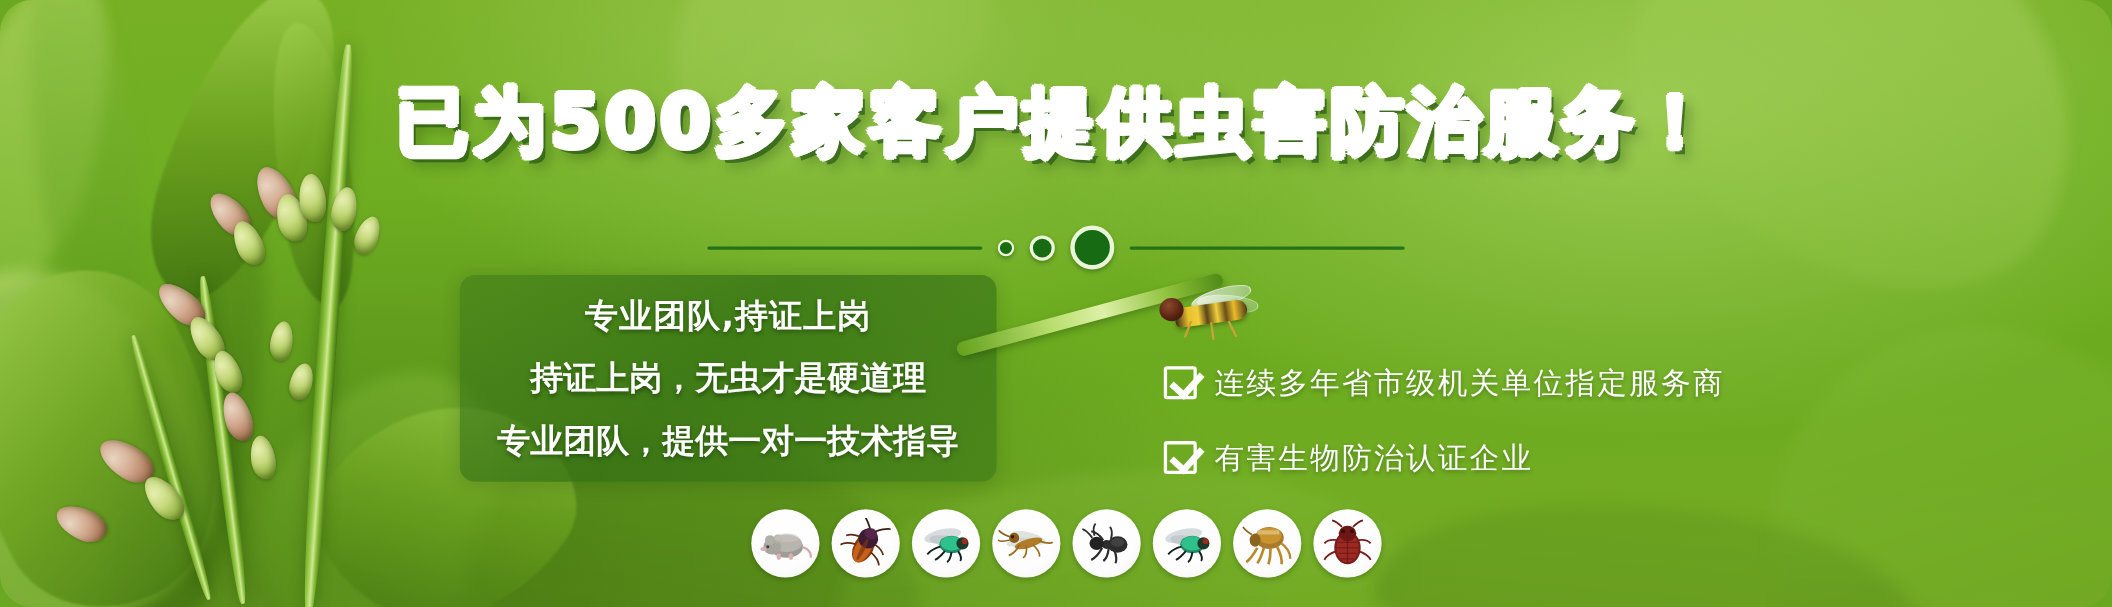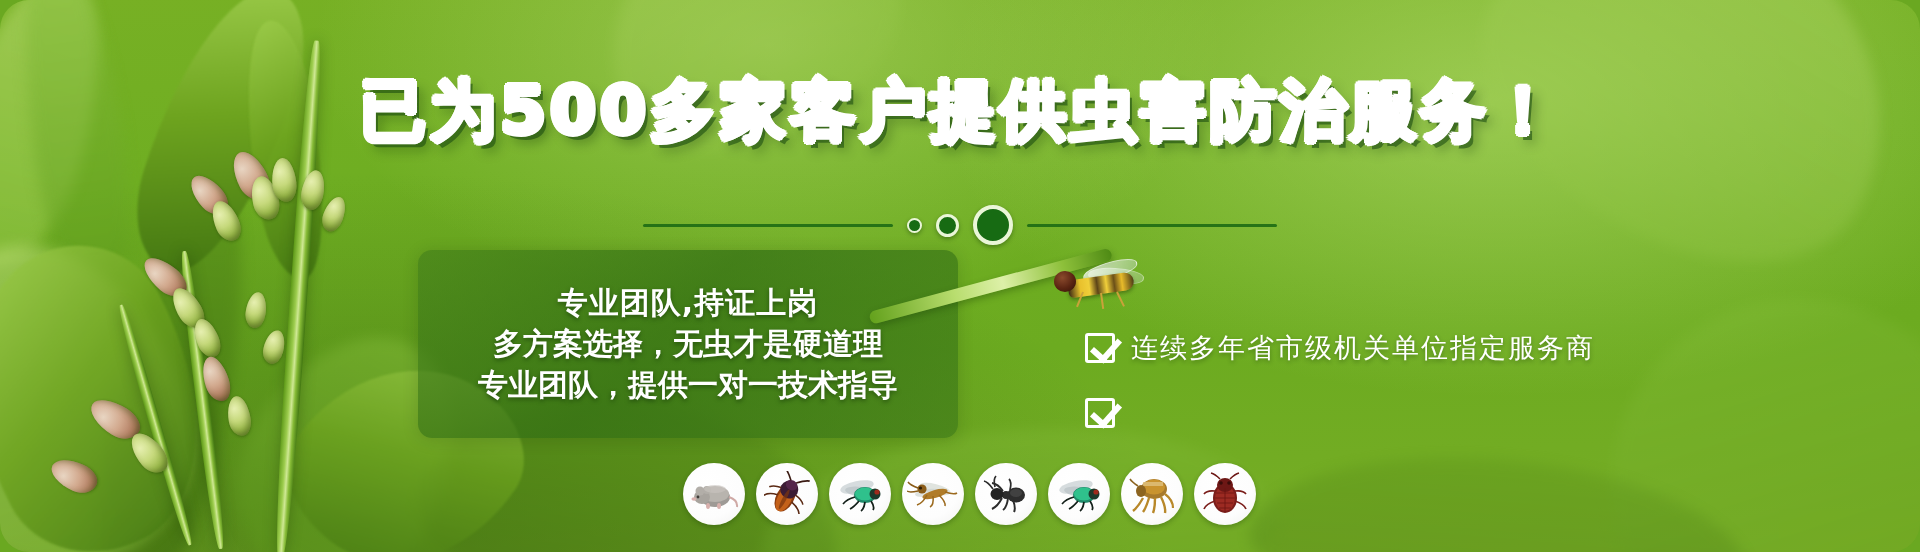--- a/index.html
+++ b/index.html
@@ -101,27 +101,27 @@
     box-shadow:0 2px 4px rgba(10,40,5,.35);
   }
   .dot.s { width:15px; height:15px; border-width:2px; }
   .dot.m { width:23px; height:23px; border-width:3px; }
   .dot.l { width:40px; height:40px; border-width:4px; }
 
   
   .panel {
     position:absolute;
     left:418px; top:250px;
-    width:540px; height:188px;
+    width:488px; height:188px;
     border-radius:14px;
     background:linear-gradient(135deg, rgba(60,120,25,.55) 0%, rgba(50,110,20,.72) 45%, rgba(58,118,24,.62) 100%);
     box-shadow:0 2px 16px rgba(20,50,5,.18);
     display:flex; flex-direction:column;
     justify-content:center; align-items:center;
-    gap:0;
+    gap:16px;
     padding:10px 18px;
   }
   .panel .pline {
     color:#ffffff;
     font-weight:bold;
     white-space:nowrap;
     text-shadow:0 2px 4px rgba(15,45,5,.55);
     font-family:"DejaVu Sans","Liberation Sans",sans-serif;
   }
   .panel .pline.l1 { font-size:30px; letter-spacing:1px; }
@@ -159,21 +159,21 @@
     border:1px solid rgba(255,255,255,.5);
   }
   .fly .wing.b { top:8px; left:40px; transform:rotate(6deg); opacity:.7; }
   .fly .leg {
     position:absolute; width:2px; height:16px; background:#caa23a;
     transform-origin:top center;
   }
 
   
   .bullets { position:absolute; left:1058px; top:330px; }
-  .brow { display:flex; align-items:center; gap:16px; margin-bottom:32px;margin-left:27px; }
+  .brow { display:flex; align-items:center; gap:16px; margin-bottom:32px; }
   .cbox {
     position:relative;
     width:30px; height:30px; flex:0 0 30px;
     border:3px solid #ffffff;
     border-radius:3px;
   }
   .cbox::after {
     content:"";
     position:absolute; left:4px; top:2px;
     width:22px; height:12px;
@@ -260,21 +260,21 @@
   <div class="divider">
     <div class="dline"></div>
     <span class="dot s"></span>
     <span class="dot m"></span>
     <span class="dot l"></span>
     <div class="dline"></div>
   </div>
 
   <div class="panel">
     <div class="pline l1">专业团队,持证上岗</div>
-    <div class="pline l2">多方案选择，无虫才是硬道理</div>
+    <div class="pline l2">持证上岗，无虫才是硬道理</div>
     <div class="pline l3">专业团队，提供一对一技术指导</div>
   </div>
 
   <div class="flyleaf">
     <div class="fl-stem"></div>
     <div class="fly">
       <div class="wing"></div>
       <div class="wing b"></div>
       <div class="body"></div>
       <div class="head"></div>
@@ -284,20 +284,21 @@
     </div>
   </div>
 
   <div class="bullets">
     <div class="brow">
       <span class="cbox"></span>
       <span class="btext">连续多年省市级机关单位指定服务商</span>
     </div>
     <div class="brow">
       <span class="cbox"></span>
+      <span class="btext">有害生物防治认证企业</span>
     </div>
   </div>
 
   <div class="pests">
 
     <div class="pest" title="鼠">
       <svg width="50" height="38" viewBox="0 0 50 38">
         <ellipse cx="26" cy="22" rx="15" ry="10" fill="#9e9a95"></ellipse>
         <ellipse cx="26" cy="19" rx="14" ry="8" fill="#b8b4ae"></ellipse>
         <ellipse cx="13" cy="22" rx="8" ry="7" fill="#a8a49e"></ellipse>

